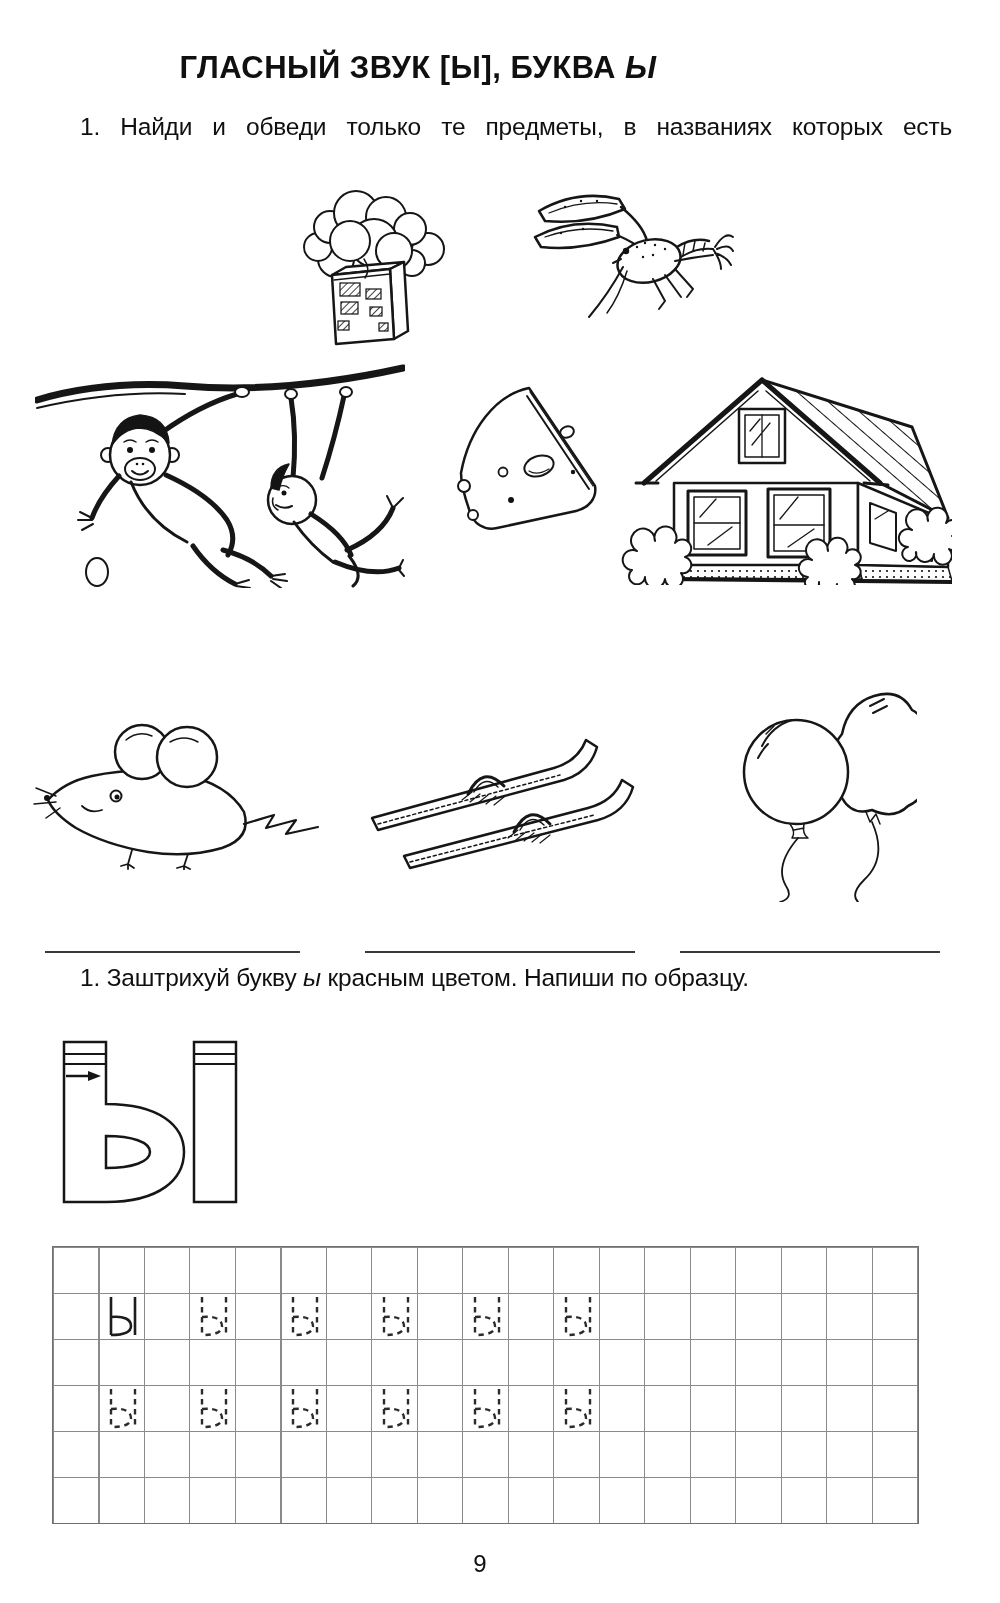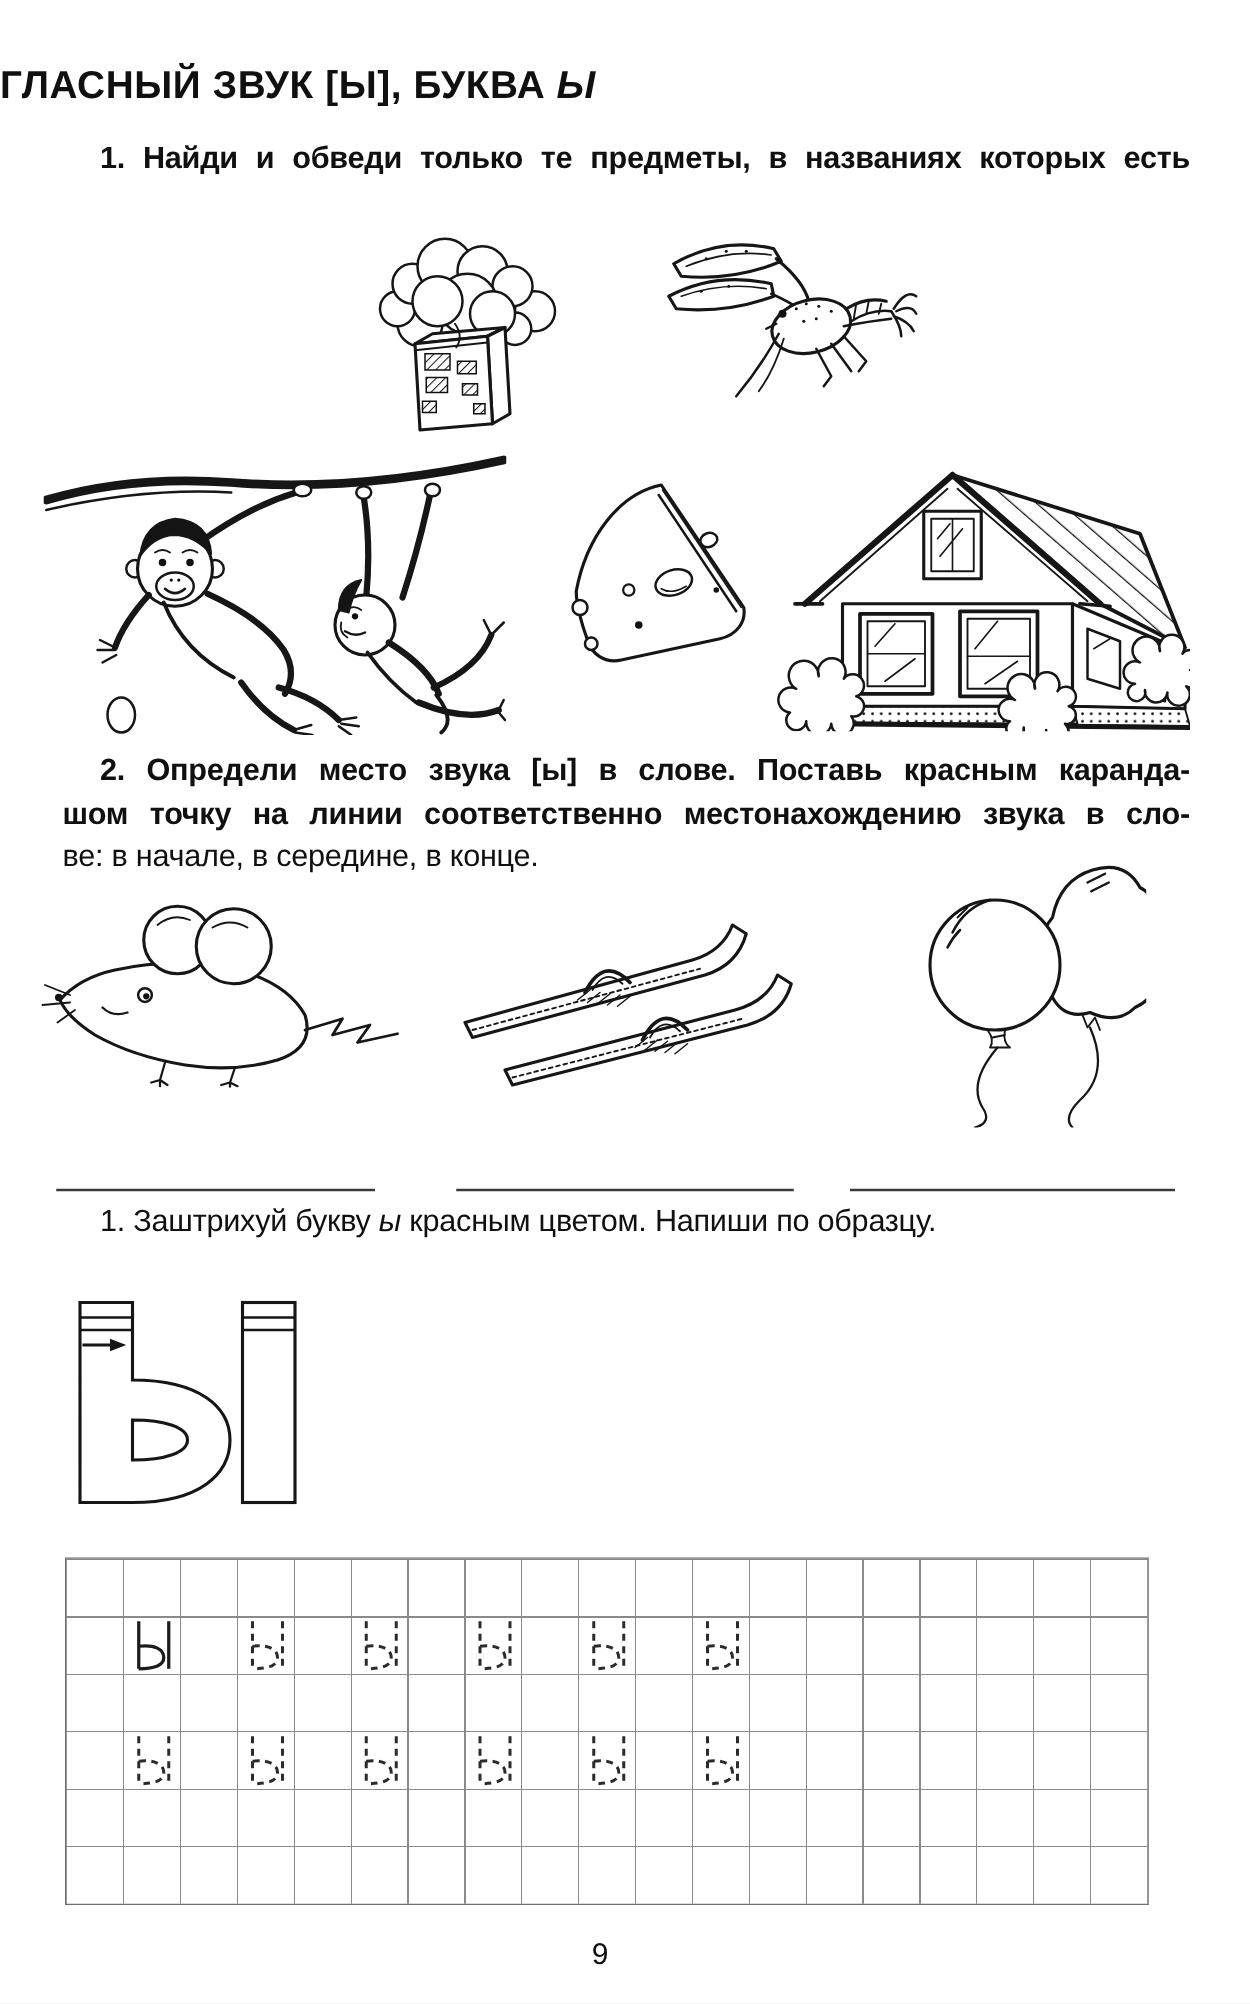--- a/index.html
+++ b/index.html
@@ -4,31 +4,31 @@
 <style>
   html,body{margin:0;padding:0;background:#e8e8e8;}
   .sheet{
     position:relative;width:1000px;height:1603px;margin:0 auto;
     background:#ffffff;color:#101010;
     font-family:"Liberation Sans", sans-serif;
     overflow:hidden;
   }
   .abs{position:absolute;}
   .page-title{
-    top:50px;left:0;width:836px;
+    top:50px;left:0;width:836px;text-align:center;
     font-size:31px;font-weight:bold;letter-spacing:.5px;
   }
   .page-title .it{font-style:italic;margin-left:9px;}
   .para{
     left:50px;width:902px;font-size:24.5px;line-height:34.5px;
     letter-spacing:-0.2px;
   }
   .para .line{display:block;}
   .para .indent{text-indent:30px;}
-  .para .jline{text-align:justify;text-align-last:justify;font-weight:bold;}
+  .para .jline{text-align:justify;text-align-last:justify;}
   #task1-para{top:110px;}
   #task2-para{top:600px;}
   #task3-para{top:961px;}
   .it-inline{font-style:italic;}
   .answer-line{height:0;border-top:2px solid #3a3a3a;}
   #answer-line-1{top:951px;left:45px;width:255px;}
   #answer-line-2{top:951px;left:365px;width:270px;}
   #answer-line-3{top:951px;left:680px;width:260px;}
   .drawing svg{display:block;}
   
@@ -238,25 +238,20 @@
         <path d="M58,230 L246,230 L250,244 L54,243 Z" fill="url(#dots-f)" stroke-width="1.5"></path>
         <path d="M246,230 L336,232 L340,246 L250,245 Z" fill="url(#dots-f)" stroke-width="1.5"></path>
         <path d="M54,244 L340,247" stroke-width="4"></path>
         <path class="wfill" d="M20,235 a10,10 0 1 1 5,-19 a12,12 0 1 1 18,-10 a11,11 0 1 1 20,2 a9,9 0 1 1 10,14 a8,8 0 1 1 -4,16 a9,9 0 1 1 -16,6 a10,10 0 1 1 -20,-2 a8,8 0 1 1 -13,-7 z" stroke-width="2"></path>
         <path class="wfill" d="M196,242 a9,9 0 1 1 4,-17 a11,11 0 1 1 16,-9 a10,10 0 1 1 18,2 a8,8 0 1 1 9,12 a7,7 0 1 1 -3,14 a9,9 0 1 1 -15,5 a9,9 0 1 1 -18,-2 a7,7 0 1 1 -11,-5 z" stroke-width="2"></path>
         <path class="wfill" d="M296,212 a9,9 0 1 1 4,-17 a11,11 0 1 1 16,-9 a10,10 0 1 1 18,2 a8,8 0 1 1 6,13 a7,7 0 1 1 -3,13 a9,9 0 1 1 -15,5 a9,9 0 1 1 -18,-2 a7,7 0 1 1 -8,-5 z" stroke-width="2"></path>
       </g>
     </svg>
   </div>
 
-  <div class="abs para" id="task2-para">
-    <span class="line indent jline">2. Определи место звука [ы] в слове. Поставь красным каранда-</span>
-    <span class="line jline">шом точку на линии соответственно местонахождению звука в сло-</span>
-    <span class="line">ве: в начале, в середине, в конце.</span>
-  </div>
 
   <div class="abs drawing" style="top:712px;left:30px;">
     <svg width="295" height="158" viewBox="0 0 295 158">
       <g class="ln">
         <path class="wfill" d="M18,88 Q34,70 62,64 Q108,54 152,62 Q198,72 214,100 Q222,126 192,136 Q158,146 118,140 Q76,133 46,116 Q24,102 18,88 Z" stroke-width="2.5"></path>
         <circle class="wfill" cx="112" cy="40" r="27" stroke-width="2.5"></circle>
         <circle class="wfill" cx="157" cy="45" r="30" stroke-width="2.5"></circle>
         <path d="M96,28 Q108,18 122,24 M140,30 Q154,22 168,30" stroke-width="1.5"></path>
         <circle class="wfill" cx="86" cy="84" r="5.5" stroke-width="2"></circle>
         <path d="M26,84 L6,76 M26,90 L4,92 M30,96 L16,106" stroke-width="1.5"></path>

